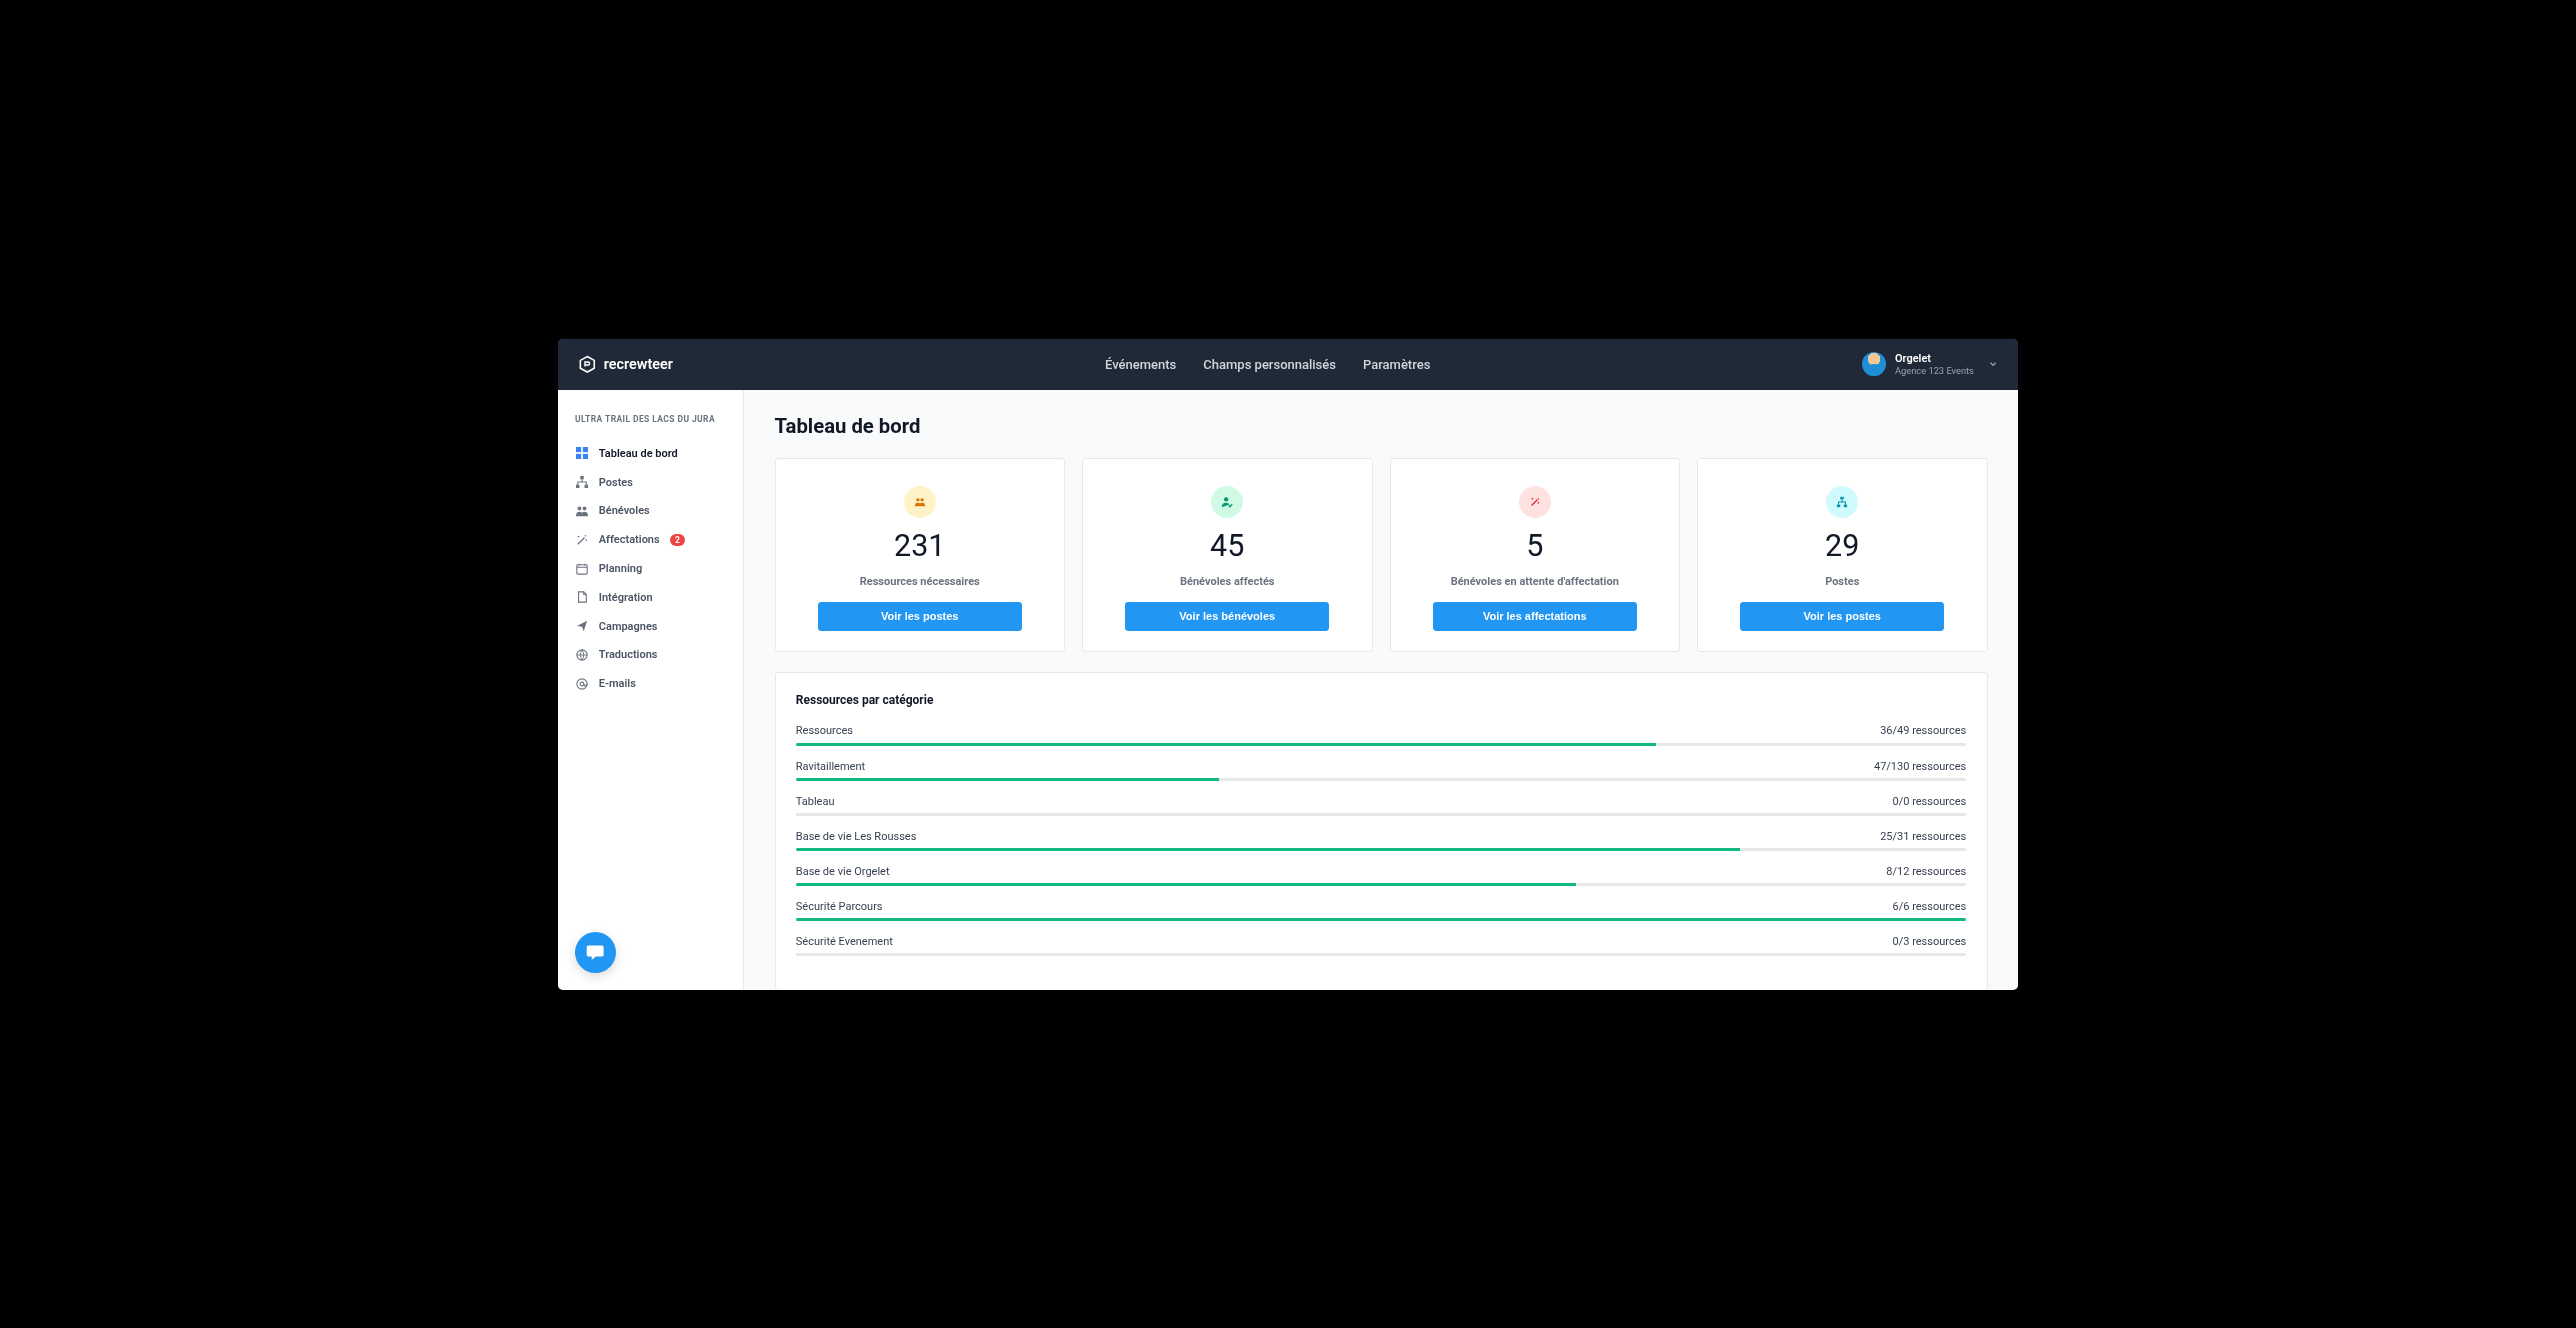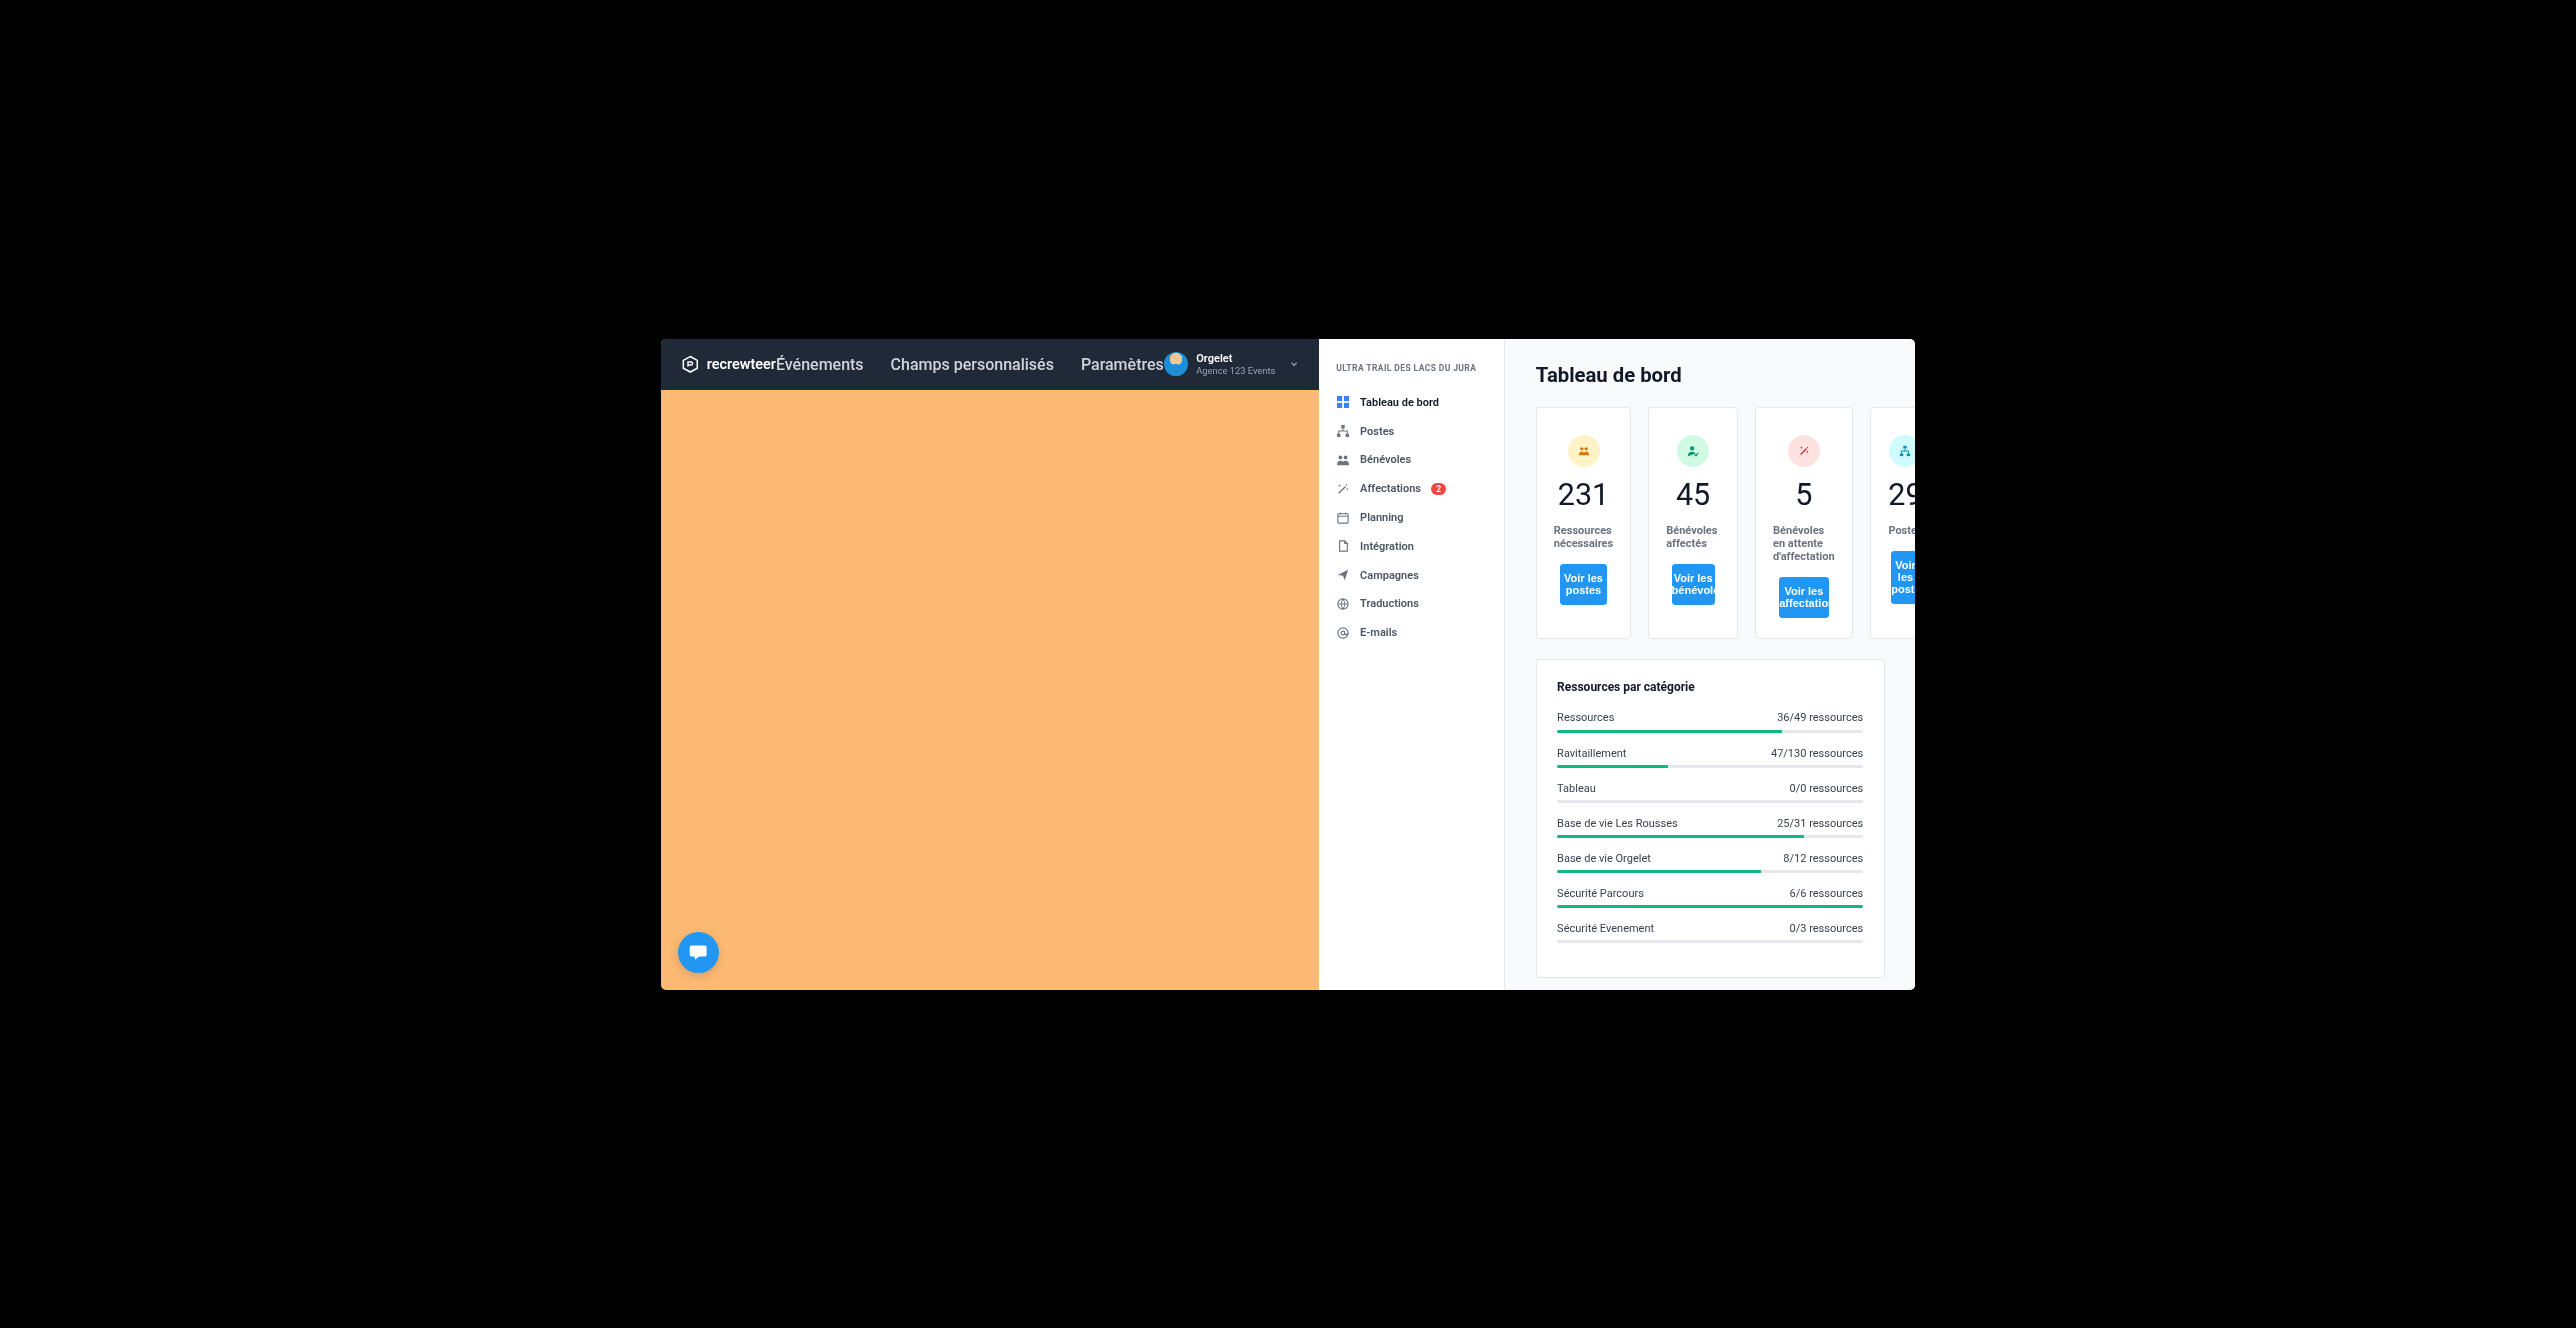--- a/index.html
+++ b/index.html
@@ -5,28 +5,28 @@
 * { margin: 0; padding: 0; box-sizing: border-box; }
 body {
   font-family: -apple-system, BlinkMacSystemFont, 'Segoe UI', Roboto, sans-serif;
   background: #000;
   display: flex;
   align-items: center;
   justify-content: center;
   min-height: 100vh;
 }
 .app-frame {
-  width: 1254px;
+  width: 1460px;
   height: 651px;
-  background: #fdba74;
+  background: #3b82f6;
   border-radius: 5.1px;
   overflow: hidden;
   position: relative;
   display: flex;
-  flex-direction: row;
+  flex-direction: column;
 }
 .topbar {
   background: #1f2937;
   height: 51px;
   display: flex;
   align-items: center;
   padding: 0 20.3px;
   flex-shrink: 0;
 }
 .logo {
@@ -46,21 +46,21 @@
 }
 .topnav {
   margin-left: auto;
   margin-right: auto;
   display: flex;
   gap: 27px;
 }
 .topnav a {
   color: #d1d5db;
   text-decoration: none;
-  font-size: 16px;
+  font-size: 13px;
   font-weight: 500;
 }
 .user-menu {
   display: flex;
   align-items: center;
   gap: 8.5px;
   cursor: pointer;
 }
 .avatar {
   width: 24px;

